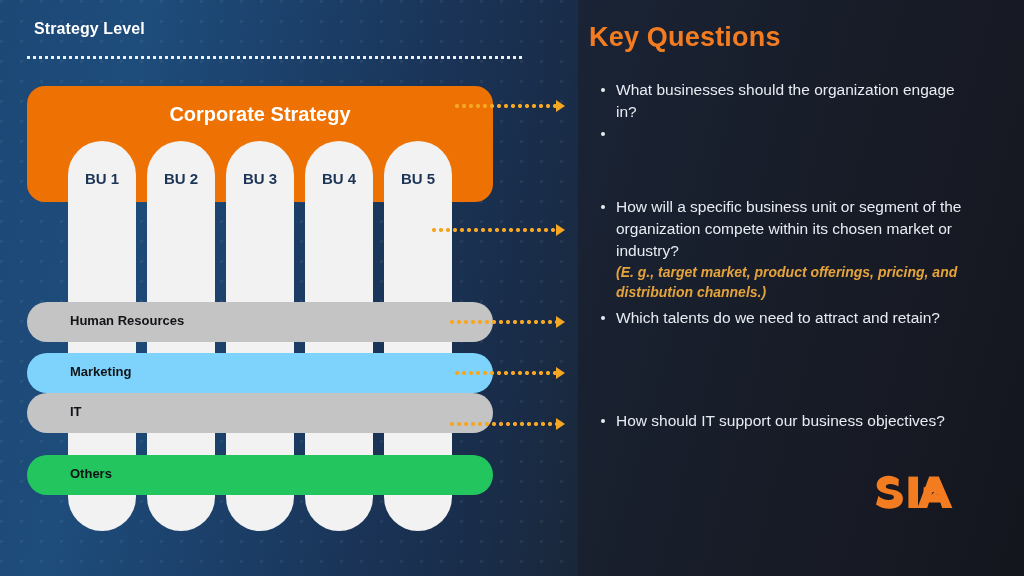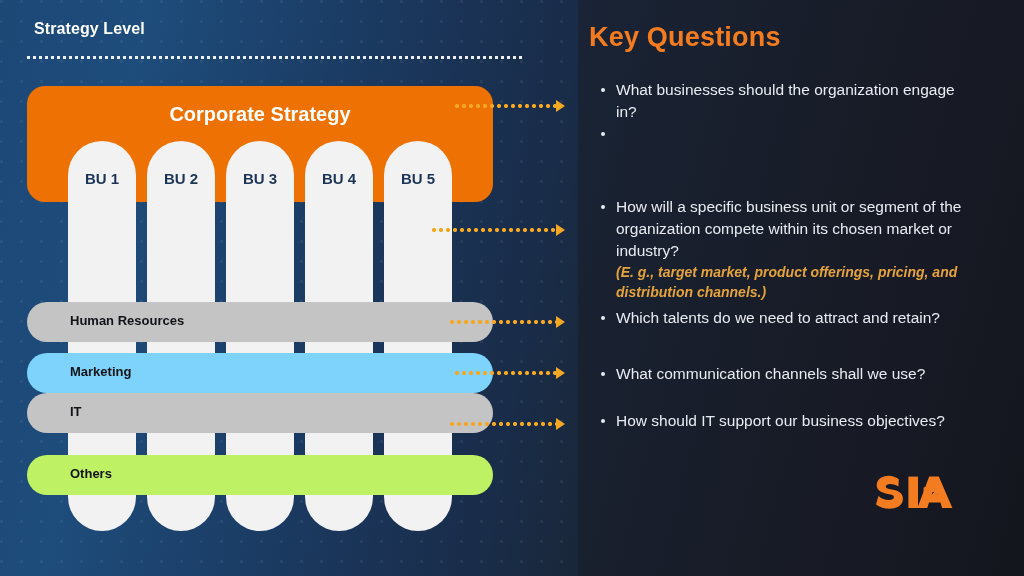--- a/index.html
+++ b/index.html
@@ -213,21 +213,21 @@
 
     <div class="fn-bar" style="top:302px; background:#C4C4C4;">
       <div class="fn-label">Human Resources</div>
     </div>
     <div class="fn-bar" style="top:353px; background:#7dd3fc;">
       <div class="fn-label">Marketing</div>
     </div>
     <div class="fn-bar" style="top:393px; background:#C4C4C4;">
       <div class="fn-label">IT</div>
     </div>
-    <div class="fn-bar" style="top:455px; background:#bef264;">
+    <div class="fn-bar" style="top:455px; background:#22c55e;">
       <div class="fn-label">Others</div>
     </div>
   </div>
 
   <div class="arrow" style="left:455px; top:100px; width:113px;">
     <div class="dots" style="width:101px;"></div>
     <div class="head" style="left:101px;"></div>
   </div>
   <div class="arrow" style="left:432px; top:224px; width:136px;">
     <div class="dots" style="width:124px;"></div>
@@ -266,26 +266,20 @@
     <div class="q-note">(E. g., target market, product offerings, pricing, and distribution channels.)</div>
   </div>
 
   <div class="q-group" style="top:307px;">
     <div class="q-item">
       <span class="bullet"></span>
       <span>Which talents do we need to attract and retain?</span>
     </div>
   </div>
 
-  <div class="q-group" style="top:363px;">
-    <div class="q-item">
-      <span class="bullet"></span>
-      <span>What communication channels shall we use?</span>
-    </div>
-  </div>
 
   <div class="q-group" style="top:410px;">
     <div class="q-item">
       <span class="bullet"></span>
       <span>How should IT support our business objectives?</span>
     </div>
   </div>
 
   <div id="sia-logo">
     <svg viewBox="0 0 92 42" width="92" height="42" aria-hidden="true">

